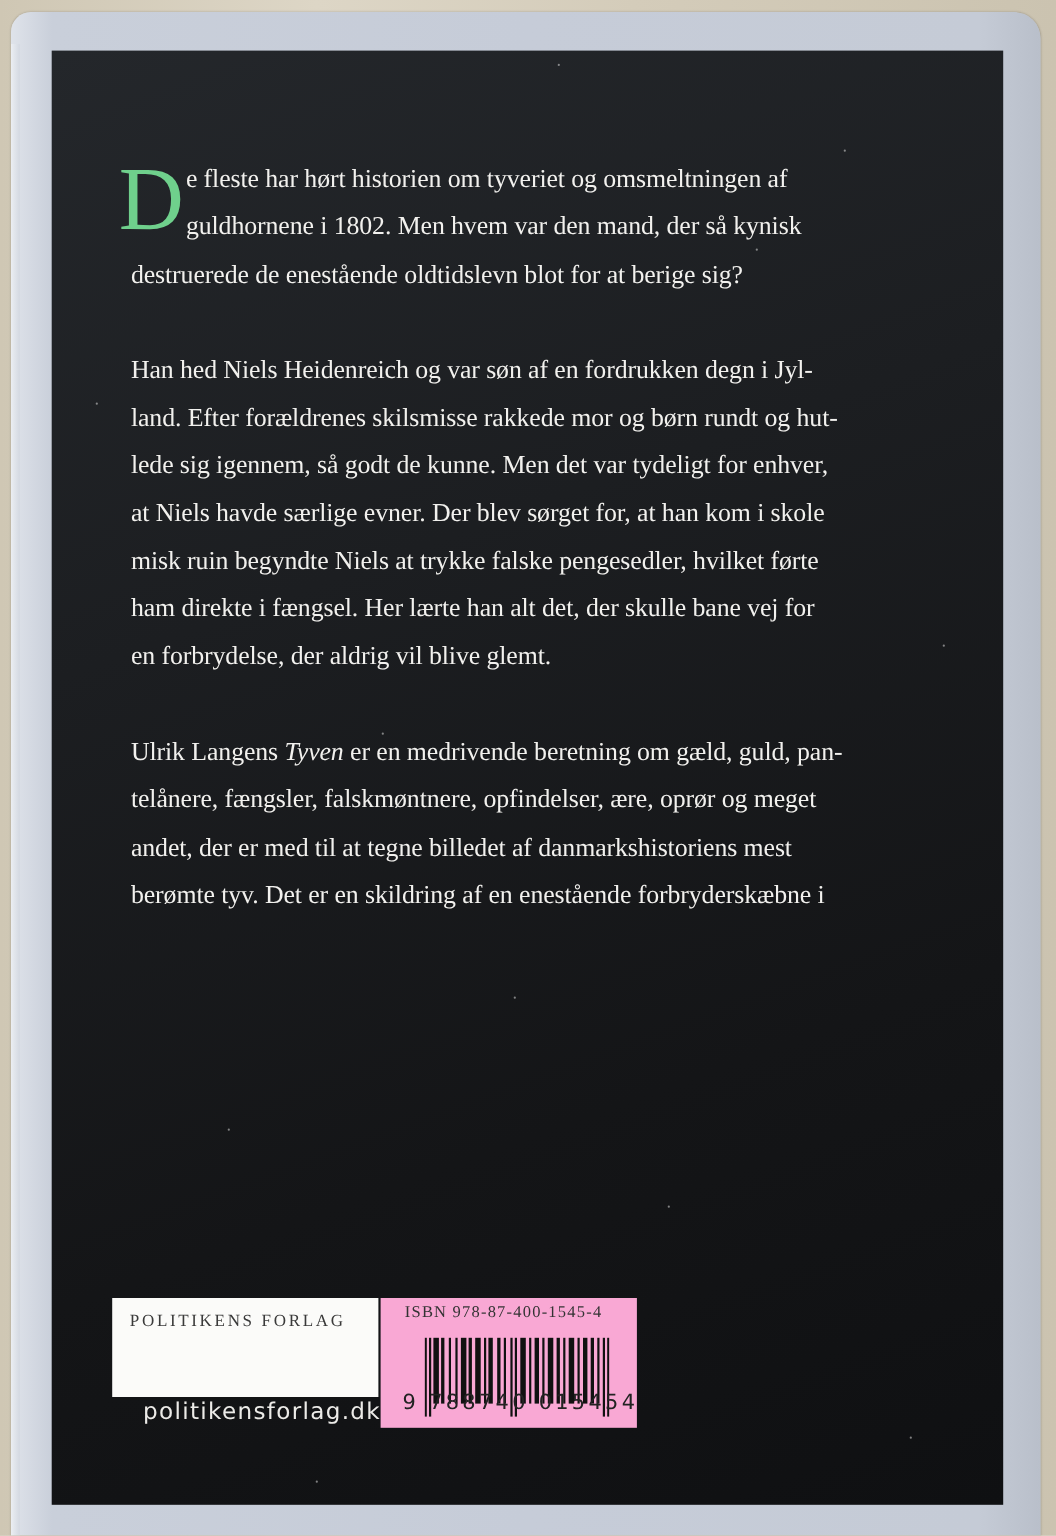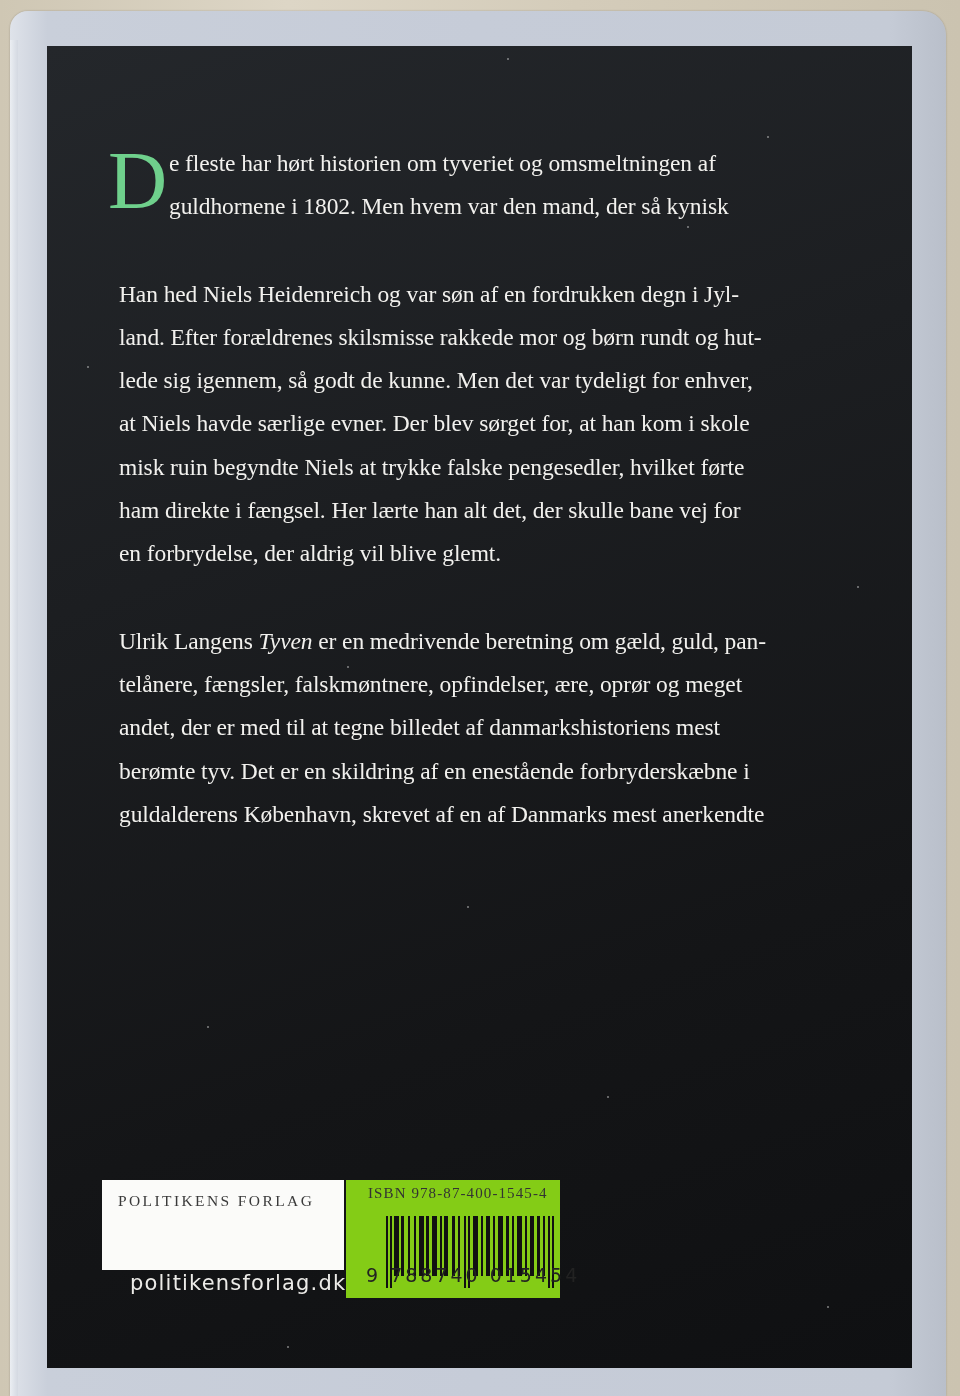--- a/index.html
+++ b/index.html
@@ -64,21 +64,22 @@
     }
     .pub-url {
       position: absolute; left: 130px; top: 1271px;
       color: #ecebe8; font-size: 21px; letter-spacing: 1.2px;
       font-family: "DejaVu Sans", sans-serif;
       white-space: nowrap;
     }
     .barcode-box {
       position: absolute;
       left: 346px; top: 1180px; width: 214px; height: 118px;
-      background: #84cc16;
+      background: #f9a8d4;
+      padding-left: 19px;
     }
     .isbn-text {
       position: absolute; left: 22px; top: 5px;
       font-size: 15px; letter-spacing: 1.1px; color: #333;
       white-space: nowrap;
     }
     .bars {
       position: absolute; left: 40px; top: 36px; width: 168px; height: 72px;
     }
     .ean-digits {
@@ -113,36 +114,36 @@
   <span class="speck" style="left:780px;top:1260px"></span>
   <span class="speck" style="left:420px;top:860px"></span>
 </div>
 
 <div class="dropcap">D</div>
 
 <div class="blurb">
   <p class="para">
     <span class="line indent">e fleste har hørt historien om tyveriet og omsmeltningen af</span>
     <span class="line indent">guldhornene i 1802. Men hvem var den mand, der så kynisk</span>
+    <span class="line">destruerede de enestående oldtidslevn blot for at berige sig?</span>
   </p>
   <p class="para">
     <span class="line">Han hed Niels Heidenreich og var søn af en fordrukken degn i Jyl-</span>
     <span class="line">land. Efter forældrenes skilsmisse rakkede mor og børn rundt og hut-</span>
     <span class="line">lede sig igennem, så godt de kunne. Men det var tydeligt for enhver,</span>
     <span class="line">at Niels havde særlige evner. Der blev sørget for, at han kom i skole</span>
     <span class="line">misk ruin begyndte Niels at trykke falske pengesedler, hvilket førte</span>
     <span class="line">ham direkte i fængsel. Her lærte han alt det, der skulle bane vej for</span>
     <span class="line">en forbrydelse, der aldrig vil blive glemt.</span>
   </p>
   <p class="para">
     <span class="line"><span>Ulrik Langens </span><span class="italic">Tyven</span><span> er en medrivende beretning om gæld, guld, pan-</span></span>
     <span class="line">telånere, fængsler, falskmøntnere, opfindelser, ære, oprør og meget</span>
     <span class="line">andet, der er med til at tegne billedet af danmarkshistoriens mest</span>
     <span class="line">berømte tyv. Det er en skildring af en enestående forbryderskæbne i</span>
-    <span class="line">guldalderens København, skrevet af en af Danmarks mest anerkendte</span>
   </p>
 </div>
 
 <div class="pub-box">
   <span class="pub-name">POLITIKENS FORLAG</span>
 </div>
 <div class="pub-url">politikensforlag.dk</div>
 
 <div class="barcode-box">
   <span class="isbn-text">ISBN 978-87-400-1545-4</span>

